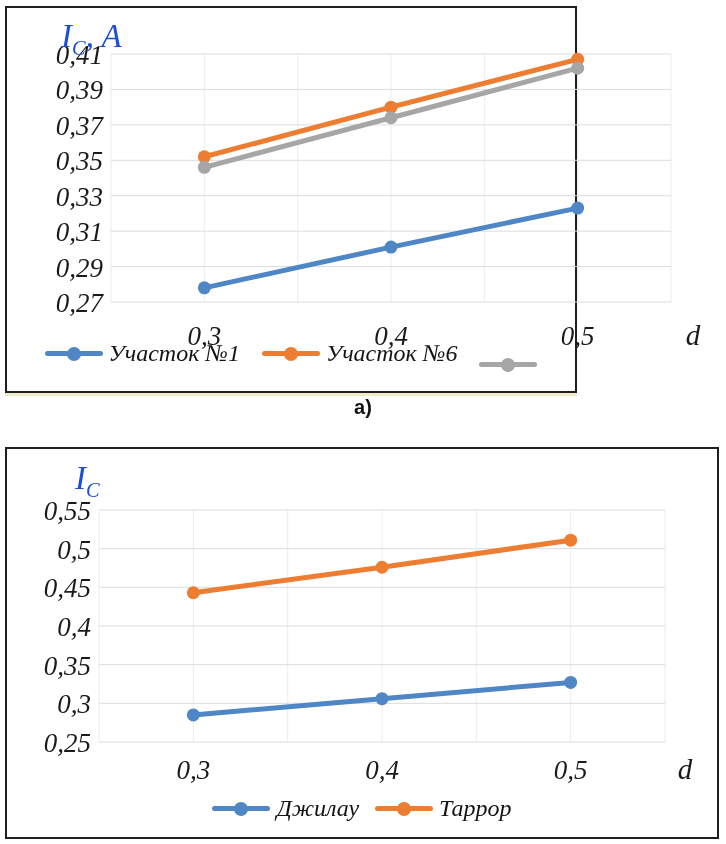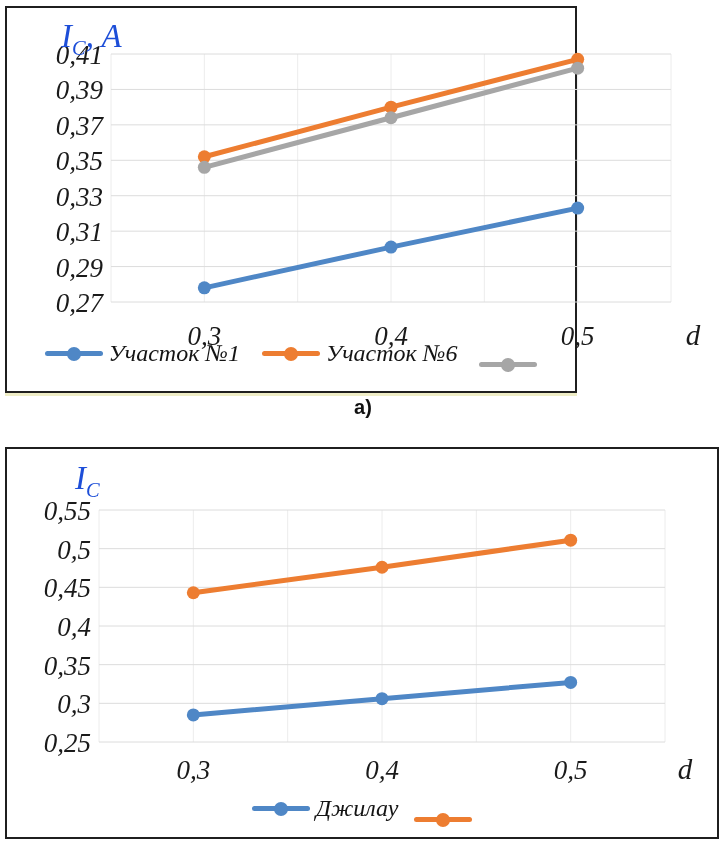--- a/index.html
+++ b/index.html
@@ -155,16 +155,17 @@
         <div class="legend-item">
           <span class="legend-marker" style="background: rgb(79, 135, 198);">
             <span class="lgd-dot" style="background: rgb(79, 135, 198);"></span>
           </span>
           <span class="legend-label">Джилау</span>
         </div>
         <div class="legend-item">
           <span class="legend-marker" style="background: rgb(237, 125, 49);">
             <span class="lgd-dot" style="background: rgb(237, 125, 49);"></span>
           </span>
+          <span class="legend-label">Таррор</span>
         </div>
       </div>
   </div>
 </div>
 
 </body></html>

